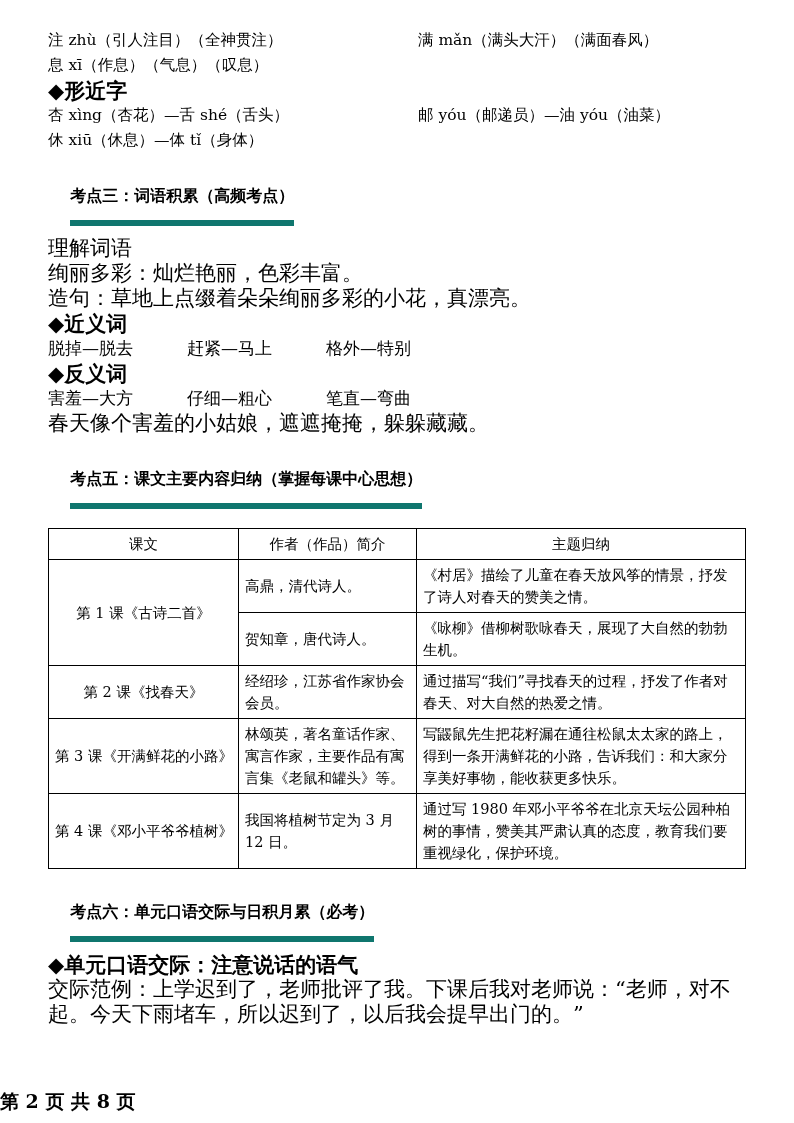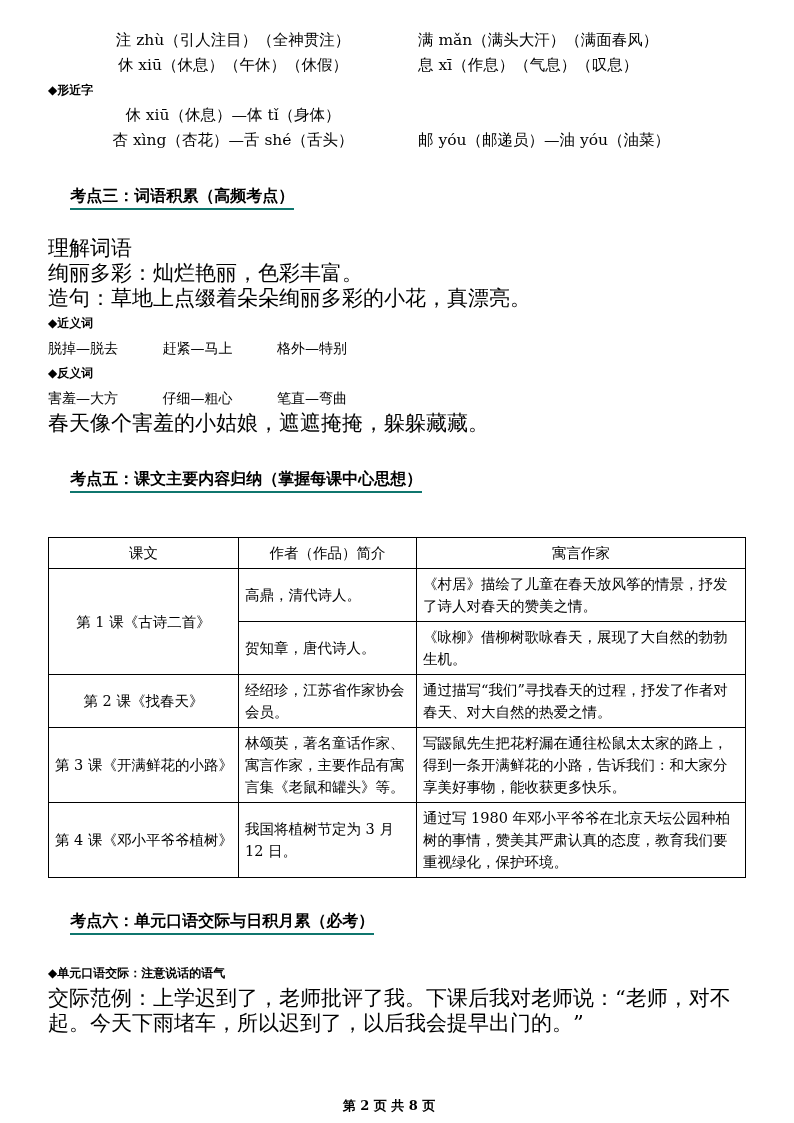--- a/index.html
+++ b/index.html
@@ -14,63 +14,63 @@
     color: #000000;
   }
   .page {
     position: relative;
     width: 794px;
     height: 1123px;
     box-sizing: border-box;
     padding: 28px 48px 0 48px;
   }
   .line {
-    font-size: 14px;
+    font-size: 17px;
     line-height: 25px;
     white-space: pre;
   }
   .serif {
     font-family: "DejaVu Serif", "Liberation Serif", serif;
   }
   .row2 {
     display: flex;
     font-size: 15.5px;
     line-height: 25px;
     white-space: pre;
   }
-  .row2 .c1 { width: 370px; text-align: center; }
+  .row2 .c1 { width: 370px; }
   .row2 .c2 { flex: 1; }
   .bullet-head {
-    font-size: 12px;
+    font-size: 21px;
     line-height: 25px;
     font-weight: bold;
     white-space: pre;
   }
   .section-head {
     font-size: 16px;
     line-height: 27px;
     font-weight: bold;
     white-space: pre;
     margin-top: 2px;
   }
   .section-head .underline {
-    border-bottom: 2px solid #0f766e;
-    padding-bottom: 3px;
+    border-bottom: 6px solid #0f766e;
+    padding-bottom: 15px;
   }
   .para {
     font-size: 21px;
     line-height: 25px;
   }
   .hang {
     white-space: pre-wrap;
   }
   table.main {
     border-collapse: collapse;
     width: 697px;
-    margin-top: 18px;
+    margin-top: 9px;
     table-layout: fixed;
     padding-left: 40px;
   }
   table.main th, table.main td {
     border: 1px solid #000;
     padding: 4px 6px;
     font-size: 14.5px;
     line-height: 22px;
     vertical-align: middle;
     text-align: left;
@@ -85,47 +85,45 @@
     white-space: nowrap;
   }
   .col1 { width: 190px; }
   .col2 { width: 178px; }
   .col3 { width: 329px; }
   .footer {
     position: absolute;
     left: 0;
     right: 16px;
     bottom: 8px;
-    text-align: center;
-    font-size: 13px;
+    font-size: 19px;
     font-weight: bold;
   }
 </style>
 </head>
 <body>
 
 <div class="page">
 
   <div class="row2 serif">
     <span class="c1">注 zhù（引人注目）（全神贯注）</span>
     <span class="c2">满 mǎn（满头大汗）（满面春风）</span>
   </div>
   <div class="row2 serif">
-    <span class="c1">休 xiū（休息）（午休）（休假）</span>
     <span class="c2">息 xī（作息）（气息）（叹息）</span>
   </div>
 
   <div class="bullet-head serif">◆形近字</div>
   <div class="row2 serif">
+    <span class="c1">杏 xìng（杏花）—舌 shé（舌头）</span>
+    <span class="c2">邮 yóu（邮递员）—油 yóu（油菜）</span>
+  </div>
+  <div class="row2 serif">
     <span class="c1">休 xiū（休息）—体 tǐ（身体）</span>
     <span class="c2"></span>
-  </div>
-  <div class="row2 serif">
-    <span class="c1">杏 xìng（杏花）—舌 shé（舌头）</span>
-    <span class="c2">邮 yóu（邮递员）—油 yóu（油菜）</span>
   </div>
 
   <div class="section-head serif">
     <span class="underline">考点三：词语积累（高频考点）</span>
   </div>
   <div class="para serif">理解词语</div>
   <div class="para serif">绚丽多彩：灿烂艳丽，色彩丰富。</div>
   <div class="para serif">造句：草地上点缀着朵朵绚丽多彩的小花，真漂亮。</div>
   <div class="bullet-head serif">◆近义词</div>
   <div class="line serif">脱掉—脱去          赶紧—马上          格外—特别</div>
@@ -141,21 +139,21 @@
   <table class="main serif">
     <colgroup>
       <col class="col1">
         <col class="col2">
         <col class="col3">
     </colgroup>
     <thead>
       <tr>
         <th>课文</th>
         <th>作者（作品）简介</th>
-        <th>寓言作家</th>
+        <th>主题归纳</th>
       </tr>
     </thead>
     <tbody>
       <tr>
         <td class="course" rowspan="2">第 1 课《古诗二首》</td>
         <td>高鼎，清代诗人。</td>
         <td>《村居》描绘了儿童在春天放风筝的情景，抒发了诗人对春天的赞美之情。</td>
       </tr>
       <tr>
         <td>贺知章，唐代诗人。</td>

